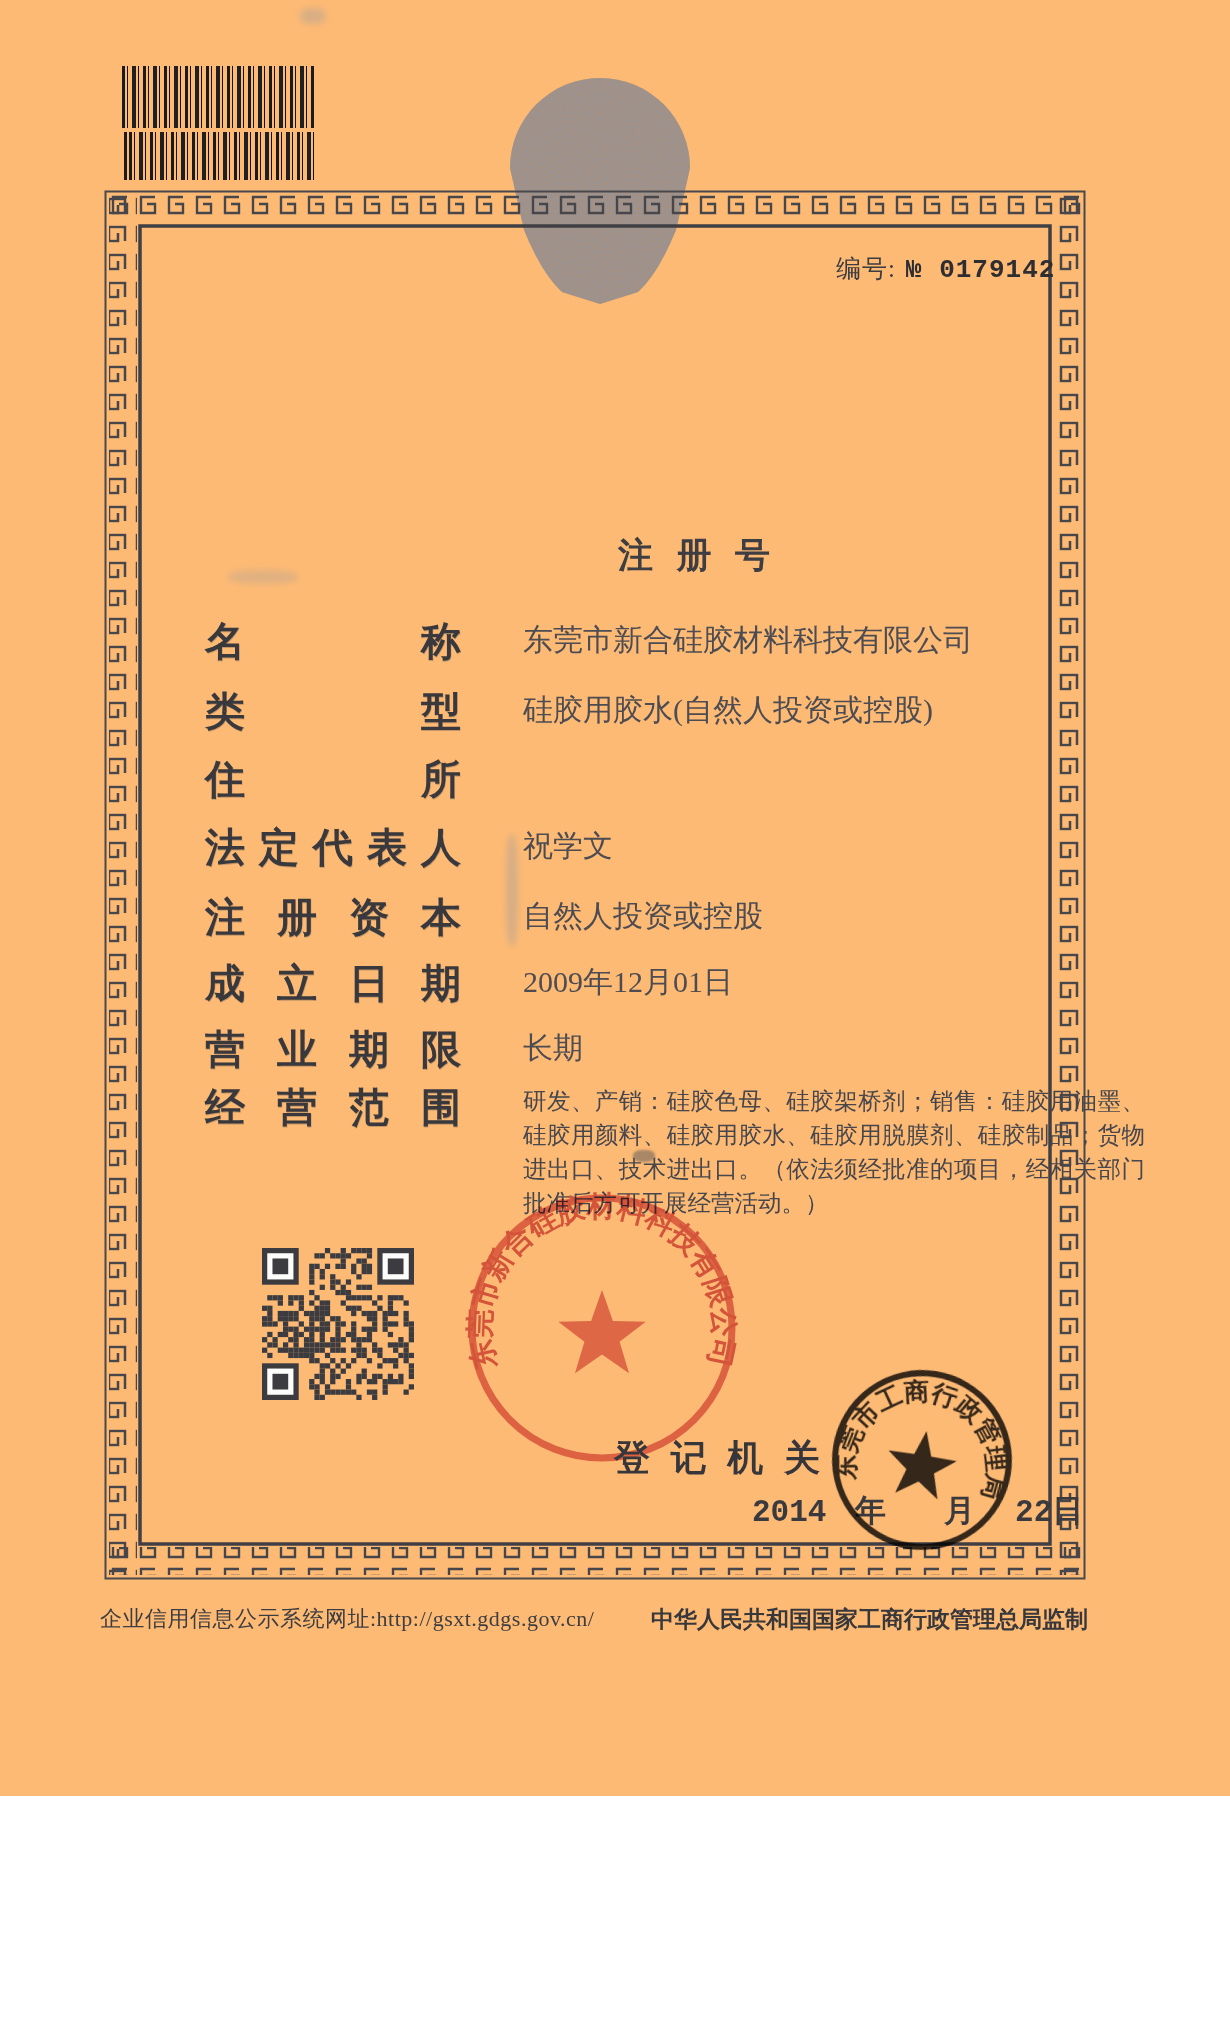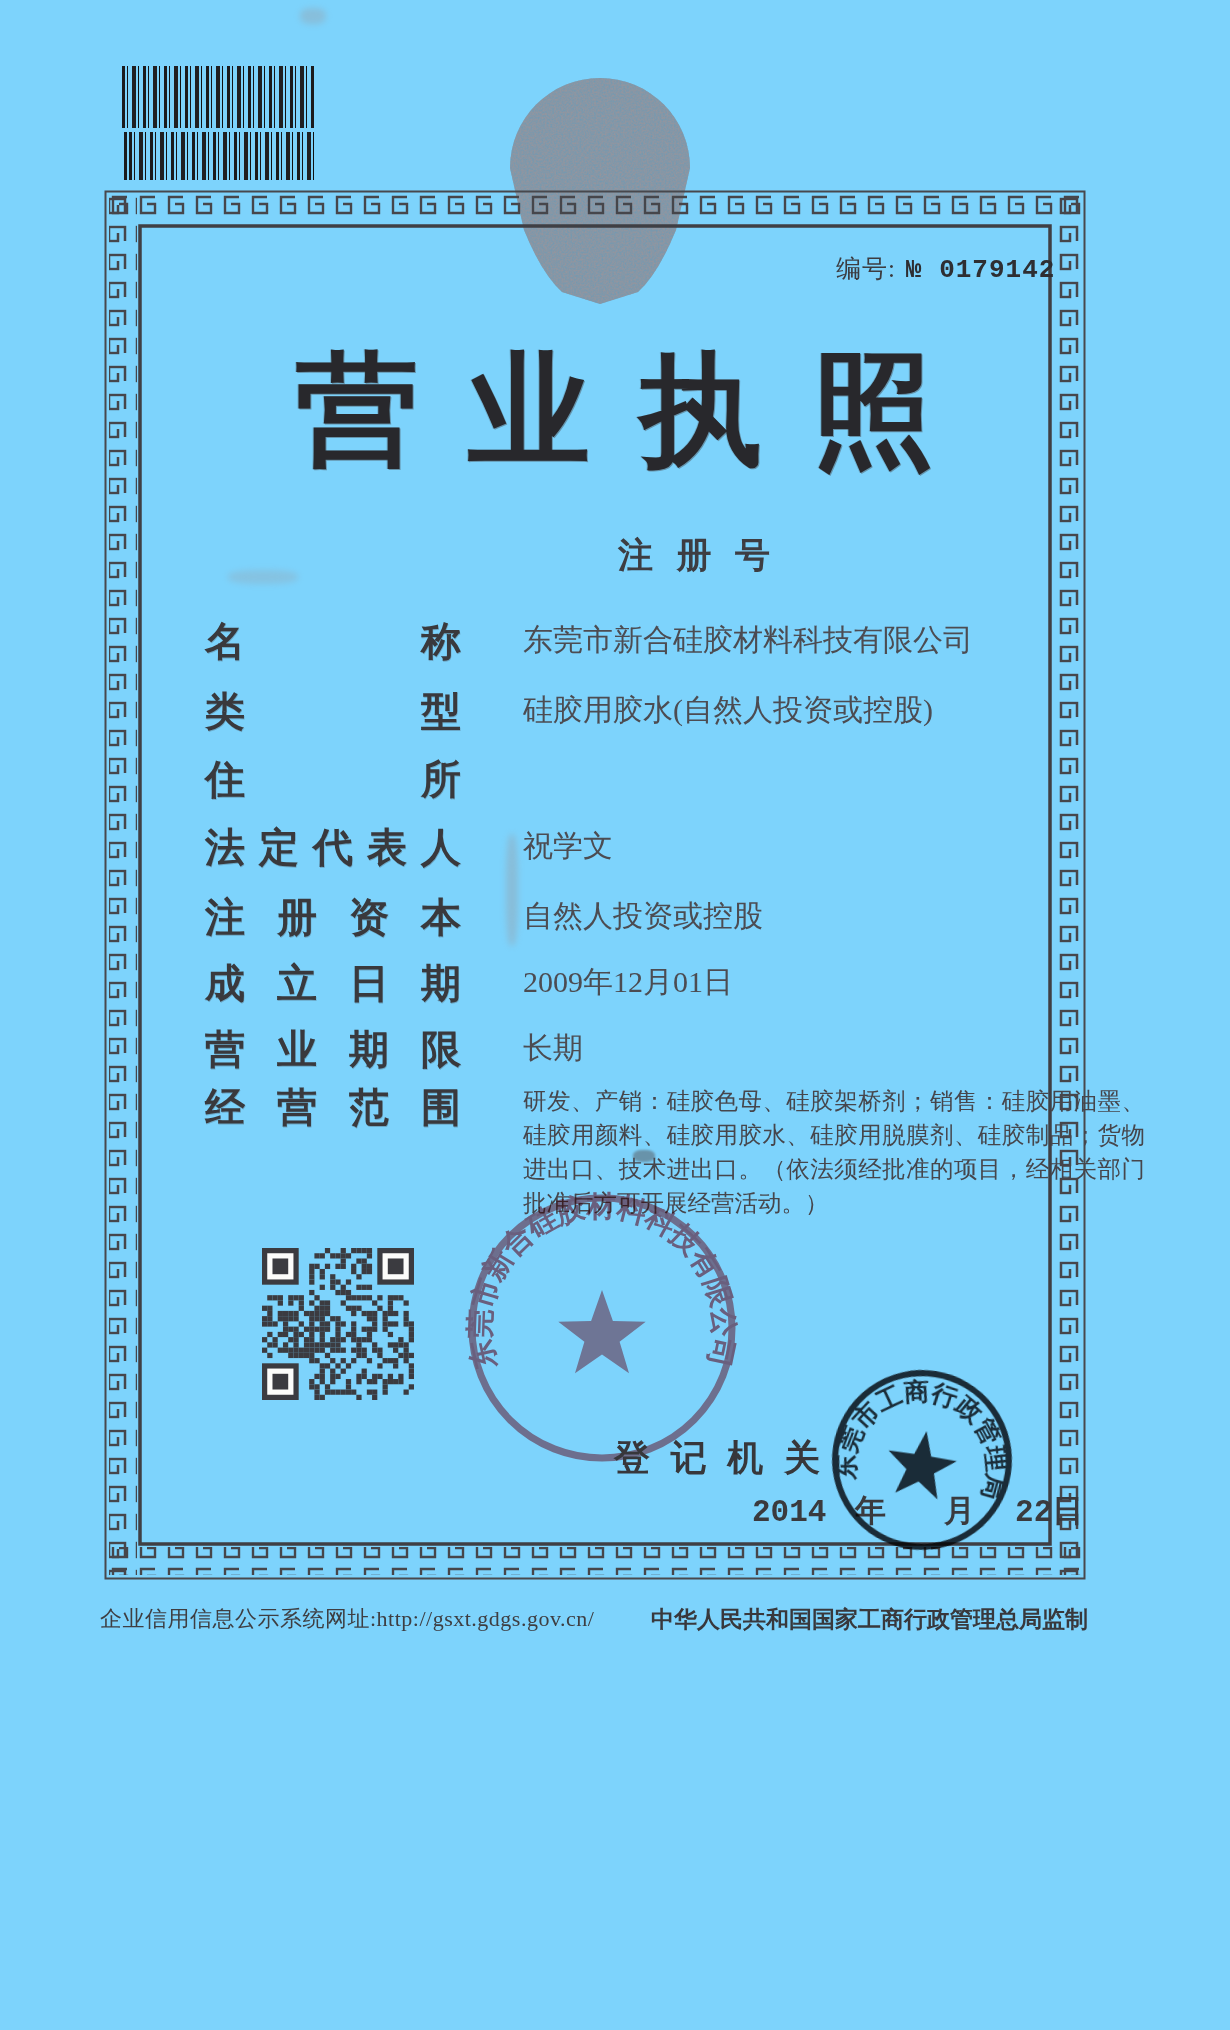--- a/index.html
+++ b/index.html
@@ -1,16 +1,16 @@
 <!DOCTYPE html>
 <html><head>
 <meta charset="utf-8">
 <style>
   html,body{margin:0;padding:0;background:#ffffff;}
-  #page{position:relative;width:1230px;height:2030px;background:#7dd3fc;overflow:hidden;
+  #page{position:relative;width:1230px;height:1796px;background:#fdba74;overflow:hidden;
         font-family:"Liberation Serif","DejaVu Serif",serif;color:#3a3a3e;}
   .abs{position:absolute;}
 
   
   #barcode{left:122px;top:66px;width:194px;height:116px;}
   .bars{width:100%;position:absolute;left:0;
     background-image:
       repeating-linear-gradient(90deg,#1b1b1d 0 3px,rgba(0,0,0,0) 3px 5px,#151517 5px 6px,rgba(0,0,0,0) 6px 10px,#202022 10px 14px,rgba(0,0,0,0) 14px 16px,#111 16px 17px,rgba(0,0,0,0) 17px 21px);
     filter:blur(.3px);}
   .bars.b1{top:0;height:62px;}
@@ -112,21 +112,20 @@
       <rect x="5" y="1357" width="972" height="28" fill="url(#hookH)"></rect>
       <rect x="5" y="5" width="28" height="1380" fill="url(#hookV)"></rect>
       <rect x="949" y="5" width="28" height="1380" fill="url(#hookV)"></rect>
     </svg>
   </div>
 
   <div class="abs" id="serial">
     <span>编号:</span><span class="no">№ 0179142</span>
   </div>
 
-  <div class="abs" id="title">营业执照</div>
 
   <div class="abs" id="regline">
     <span class="lbl justify-chars">
         <span>注</span>
         <span>册</span>
         <span>号</span>
       </span>
   </div>
 
   <div class="row" style="top:614px">

